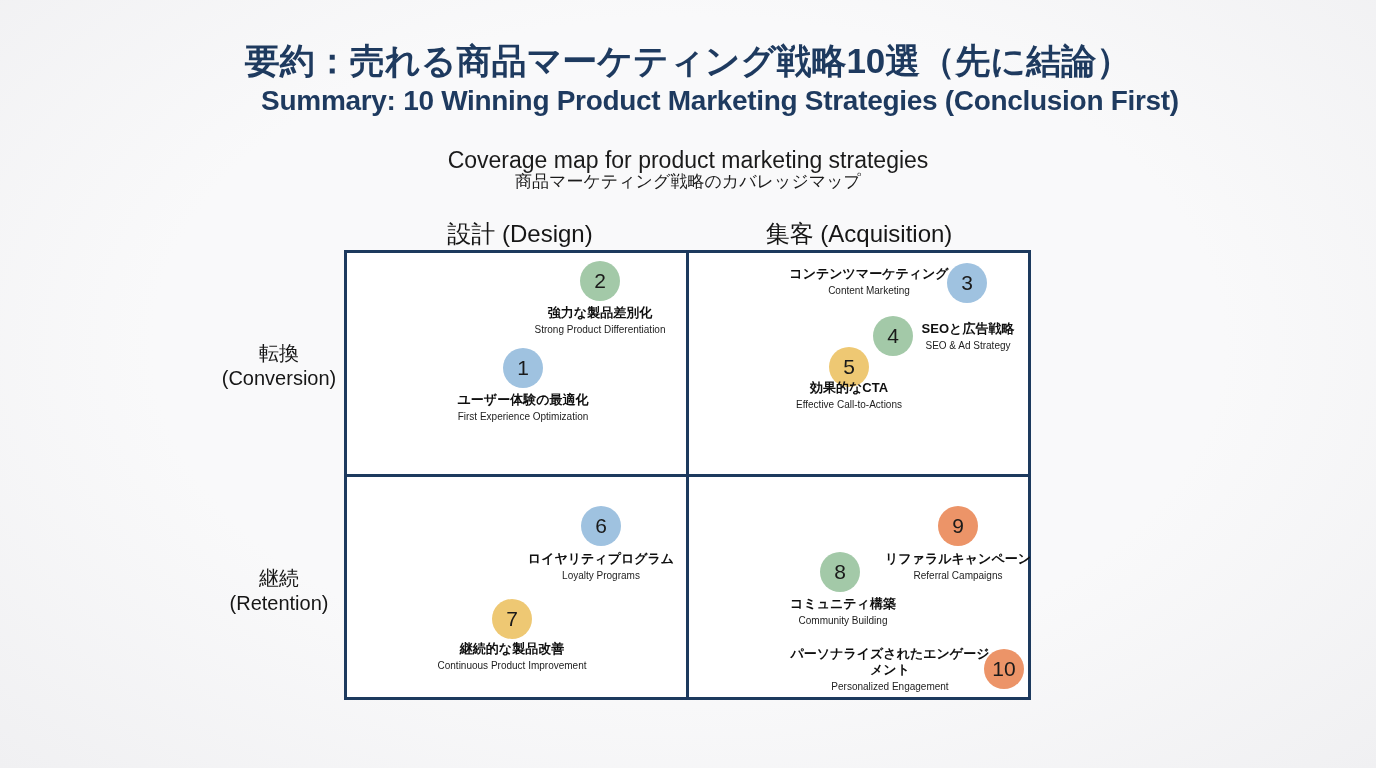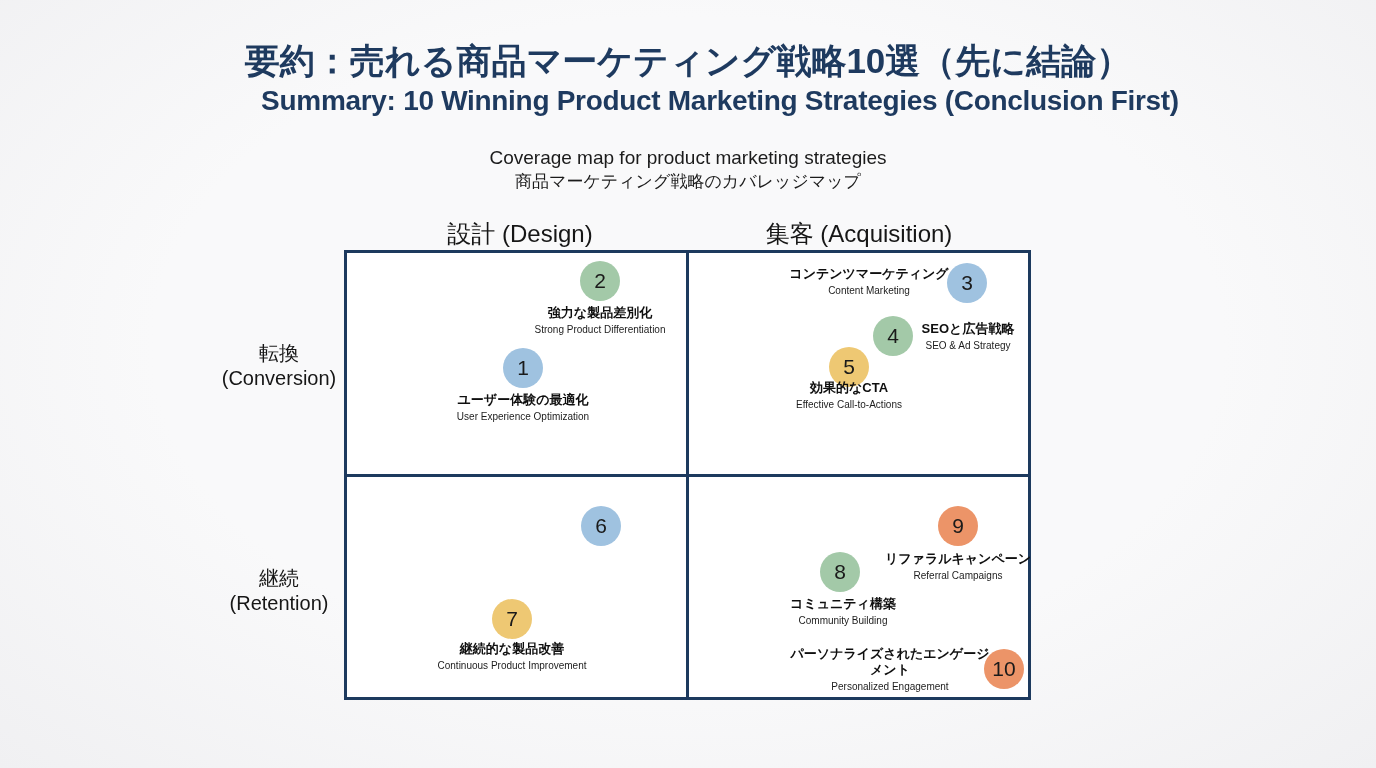--- a/index.html
+++ b/index.html
@@ -7,21 +7,21 @@
     position:relative; width:1376px; height:768px; overflow:hidden;
     background: radial-gradient(ellipse at 50% 45%, #f9f9fa 55%, #f0f0f2 100%);
     font-family:"Liberation Sans","DejaVu Sans",sans-serif;
   }
   .abs { position:absolute; }
   .hcenter { transform:translateX(-50%); white-space:nowrap; }
 
   .title-jp { left:688px; top:38px; font-size:35px; font-weight:bold; color:#1e3a5f; }
   .title-en { left:688px; top:85px; font-size:28px; font-weight:bold; color:#1e3a5f; letter-spacing:-0.3px;margin-left:32px; }
 
-  .chart-title-en { left:688px; top:147px; font-size:19px; color:#1b1b1b; }
+  .chart-title-en { left:688px; top:147px; font-size:23px; color:#1b1b1b; }
   .chart-title-jp { left:688px; top:170px; font-size:17px; color:#1b1b1b; }
 
   .col-header { font-size:24px; color:#161616; }
   .col-design { left:520px; top:218px; }
   .col-acquisition { left:859px; top:218px; }
 
   .row-header { text-align:center; font-size:20px; color:#161616; line-height:25px; }
   .row-conversion { left:279px; top:341px; }
   .row-retention  { left:279px; top:566px; }
 
@@ -72,21 +72,21 @@
     <div class="v-divider"></div>
     <div class="h-divider"></div>
   </div>
 
   <div id="items-layer">
       <div class="bubble" style="left: 503px; top: 348px; background: rgb(159, 194, 224);">
         <span>1</span>
       </div>
       <div class="item-label" style="left: 523px; top: 392px;">
         <div class="jp">ユーザー体験の最適化</div>
-        <div class="en">User Experience Optimization</div>
+        <div class="en">First Experience Optimization</div>
       </div>
       <div class="bubble" style="left: 580px; top: 261px; background: rgb(163, 201, 168);">
         <span>2</span>
       </div>
       <div class="item-label" style="left: 600px; top: 305px;">
         <div class="jp">強力な製品差別化</div>
         <div class="en">Strong Product Differentiation</div>
       </div>
       <div class="bubble" style="left: 947px; top: 263px; background: rgb(159, 194, 224);">
         <span>3</span>
@@ -104,20 +104,24 @@
       </div>
       <div class="bubble" style="left: 829px; top: 347px; background: rgb(238, 200, 115);">
         <span>5</span>
       </div>
       <div class="item-label" style="left: 849px; top: 380px;">
         <div class="jp">効果的なCTA</div>
         <div class="en">Effective Call-to-Actions</div>
       </div>
       <div class="bubble" style="left: 581px; top: 506px; background: rgb(159, 194, 224);">
         <span>6</span>
+      </div>
+      <div class="item-label" style="left: 601px; top: 551px;">
+        <div class="jp">ロイヤリティプログラム</div>
+        <div class="en">Loyalty Programs</div>
       </div>
       <div class="bubble" style="left: 492px; top: 599px; background: rgb(238, 200, 115);">
         <span>7</span>
       </div>
       <div class="item-label" style="left: 512px; top: 641px;">
         <div class="jp">継続的な製品改善</div>
         <div class="en">Continuous Product Improvement</div>
       </div>
       <div class="bubble" style="left: 820px; top: 552px; background: rgb(163, 201, 168);">
         <span>8</span>

